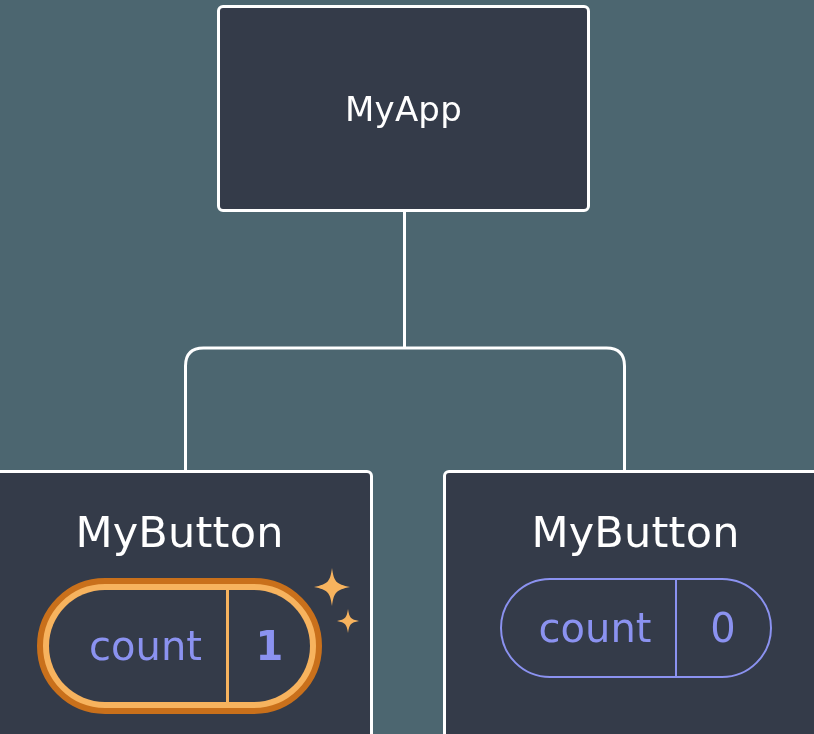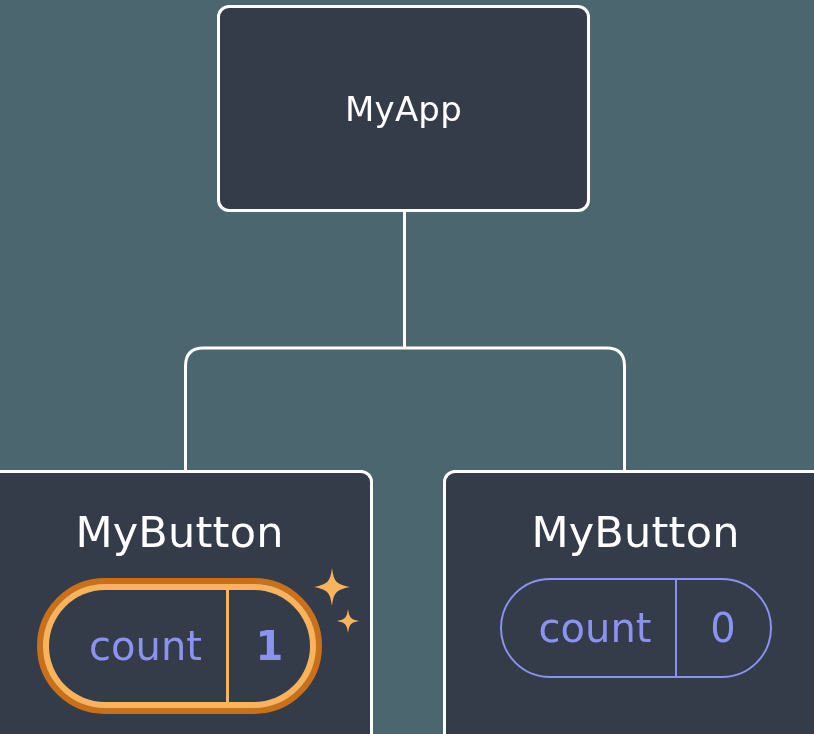--- a/index.html
+++ b/index.html
@@ -29,21 +29,21 @@
     height: 734px;
     pointer-events: none;
   }
 
   
   .node {
     position: absolute;
     box-sizing: border-box;
     background: #343b49;
     border: 3px solid #ffffff;
-    border-radius: 12px;
+    border-radius: 6px;
     display: flex;
     flex-direction: column;
     align-items: center;
   }
 
   .node-root {
     left: 217px;
     top: 5px;
     width: 373px;
     height: 207px;

